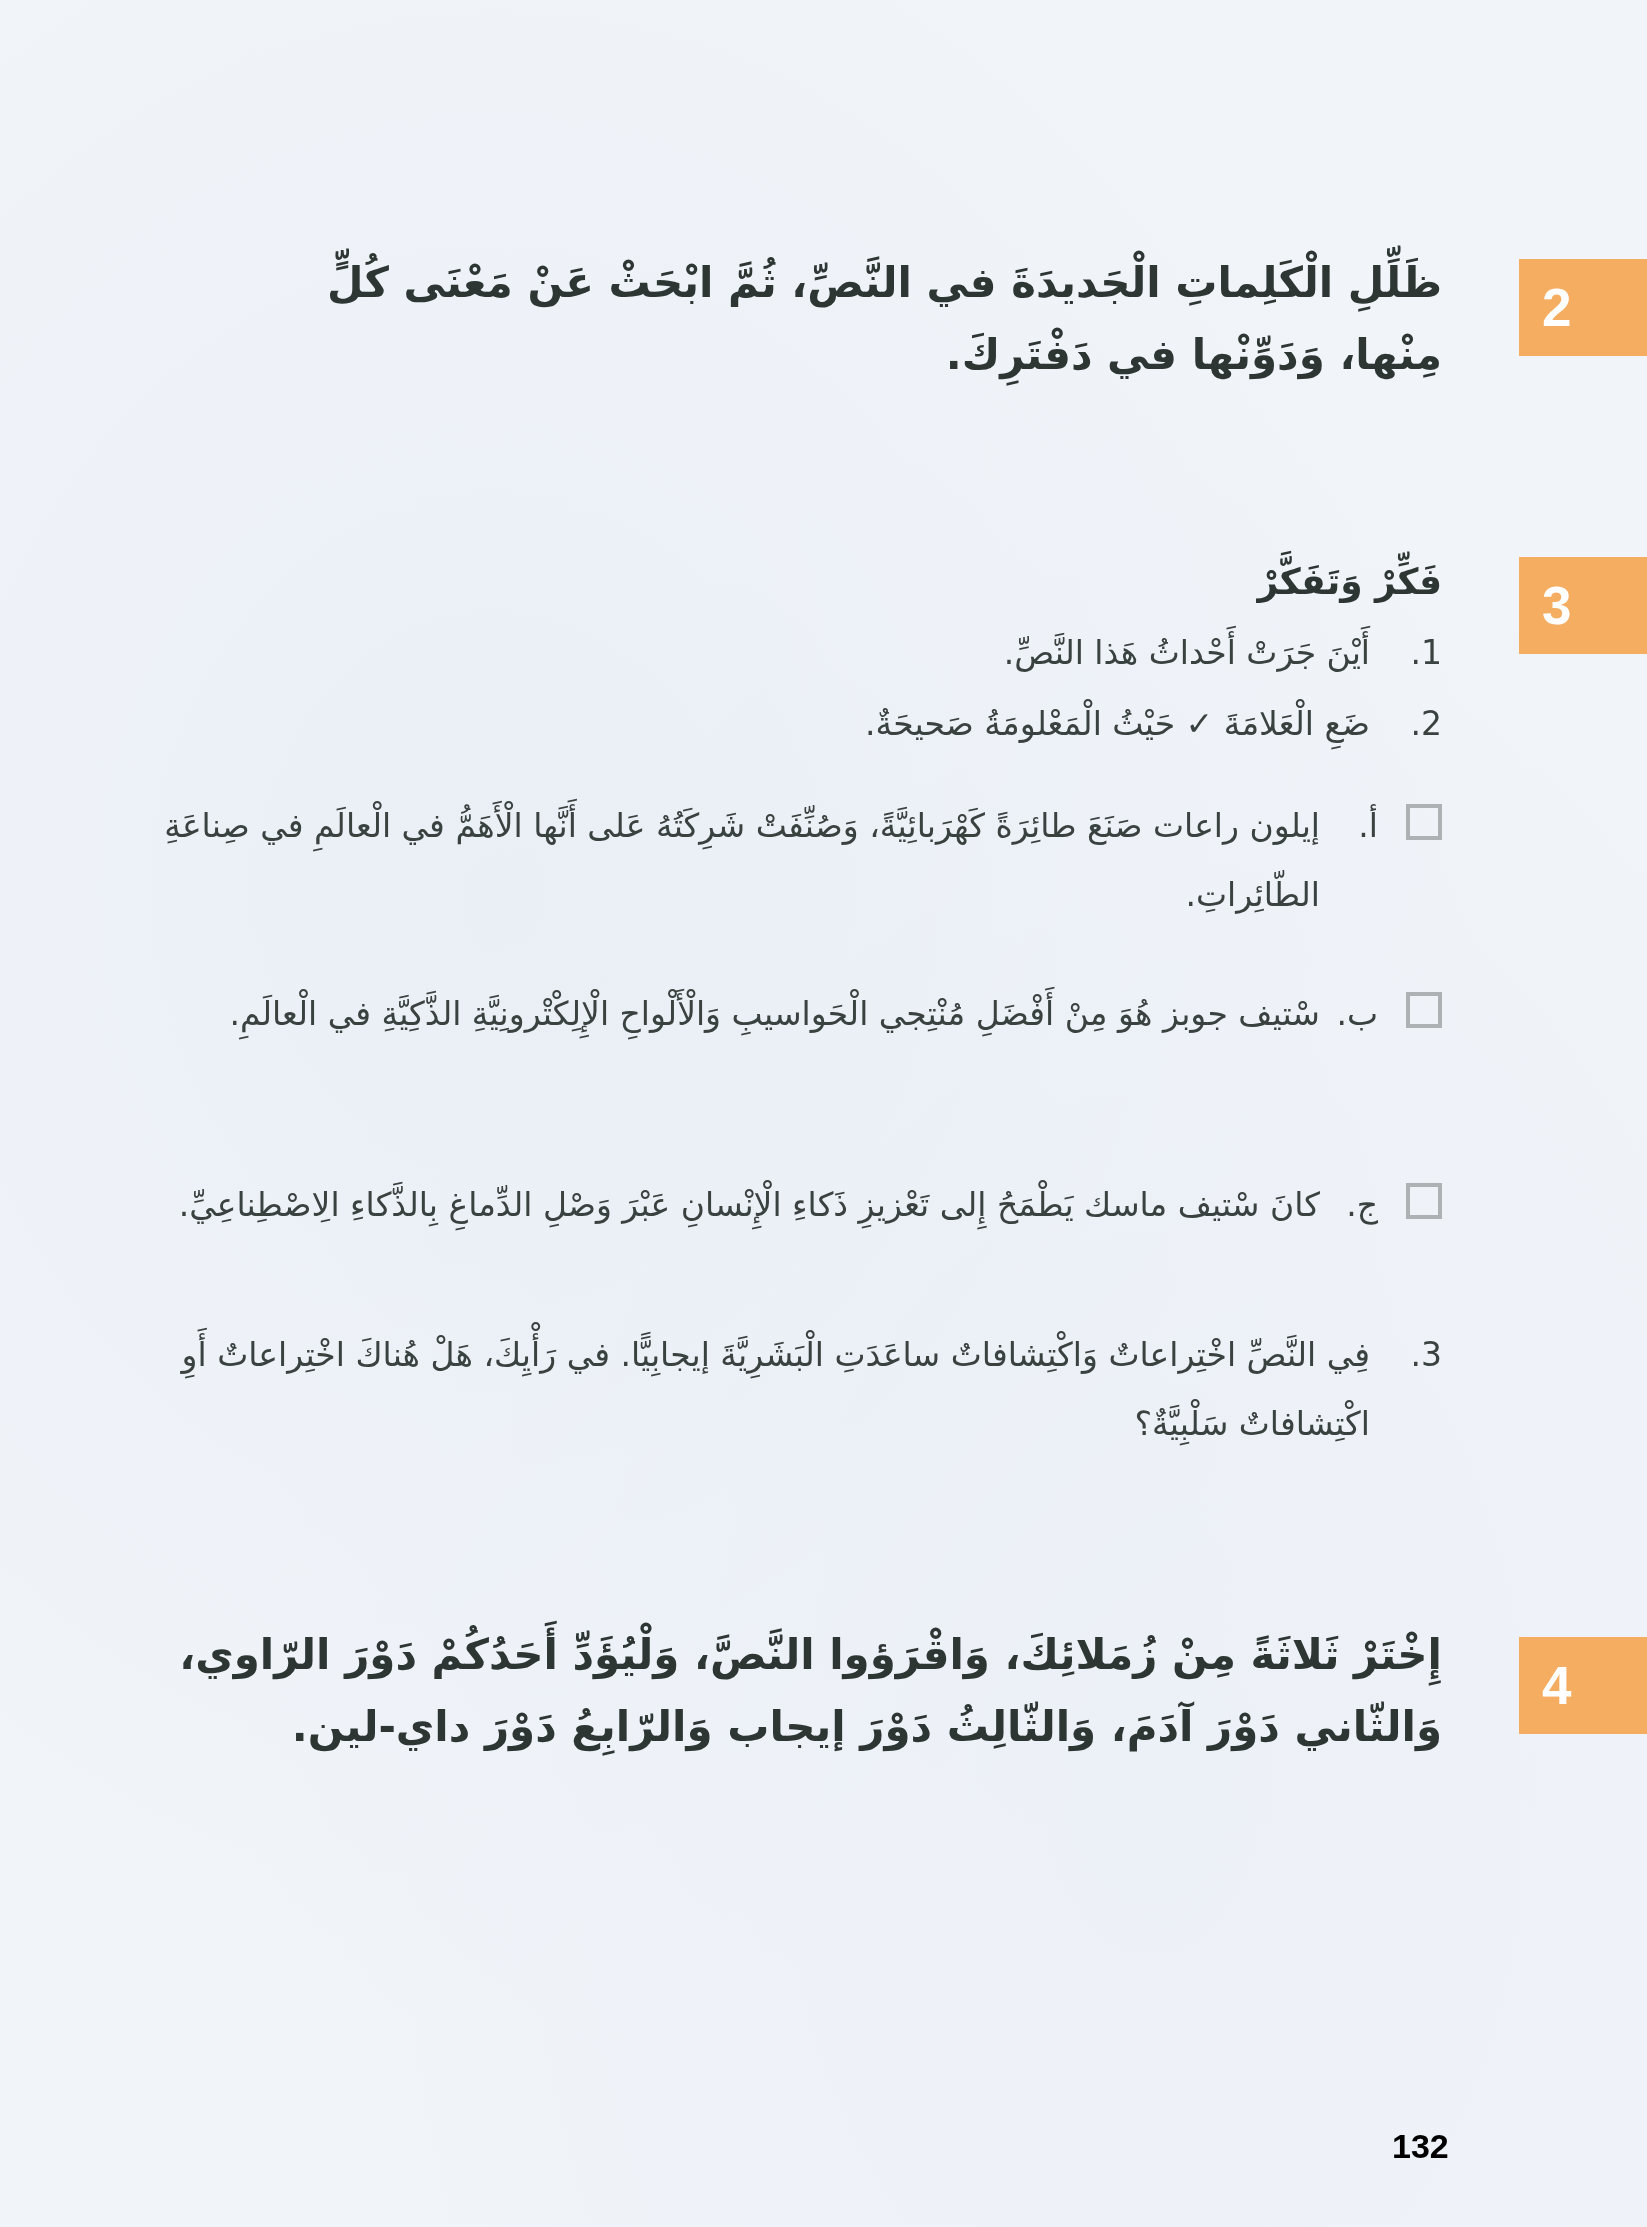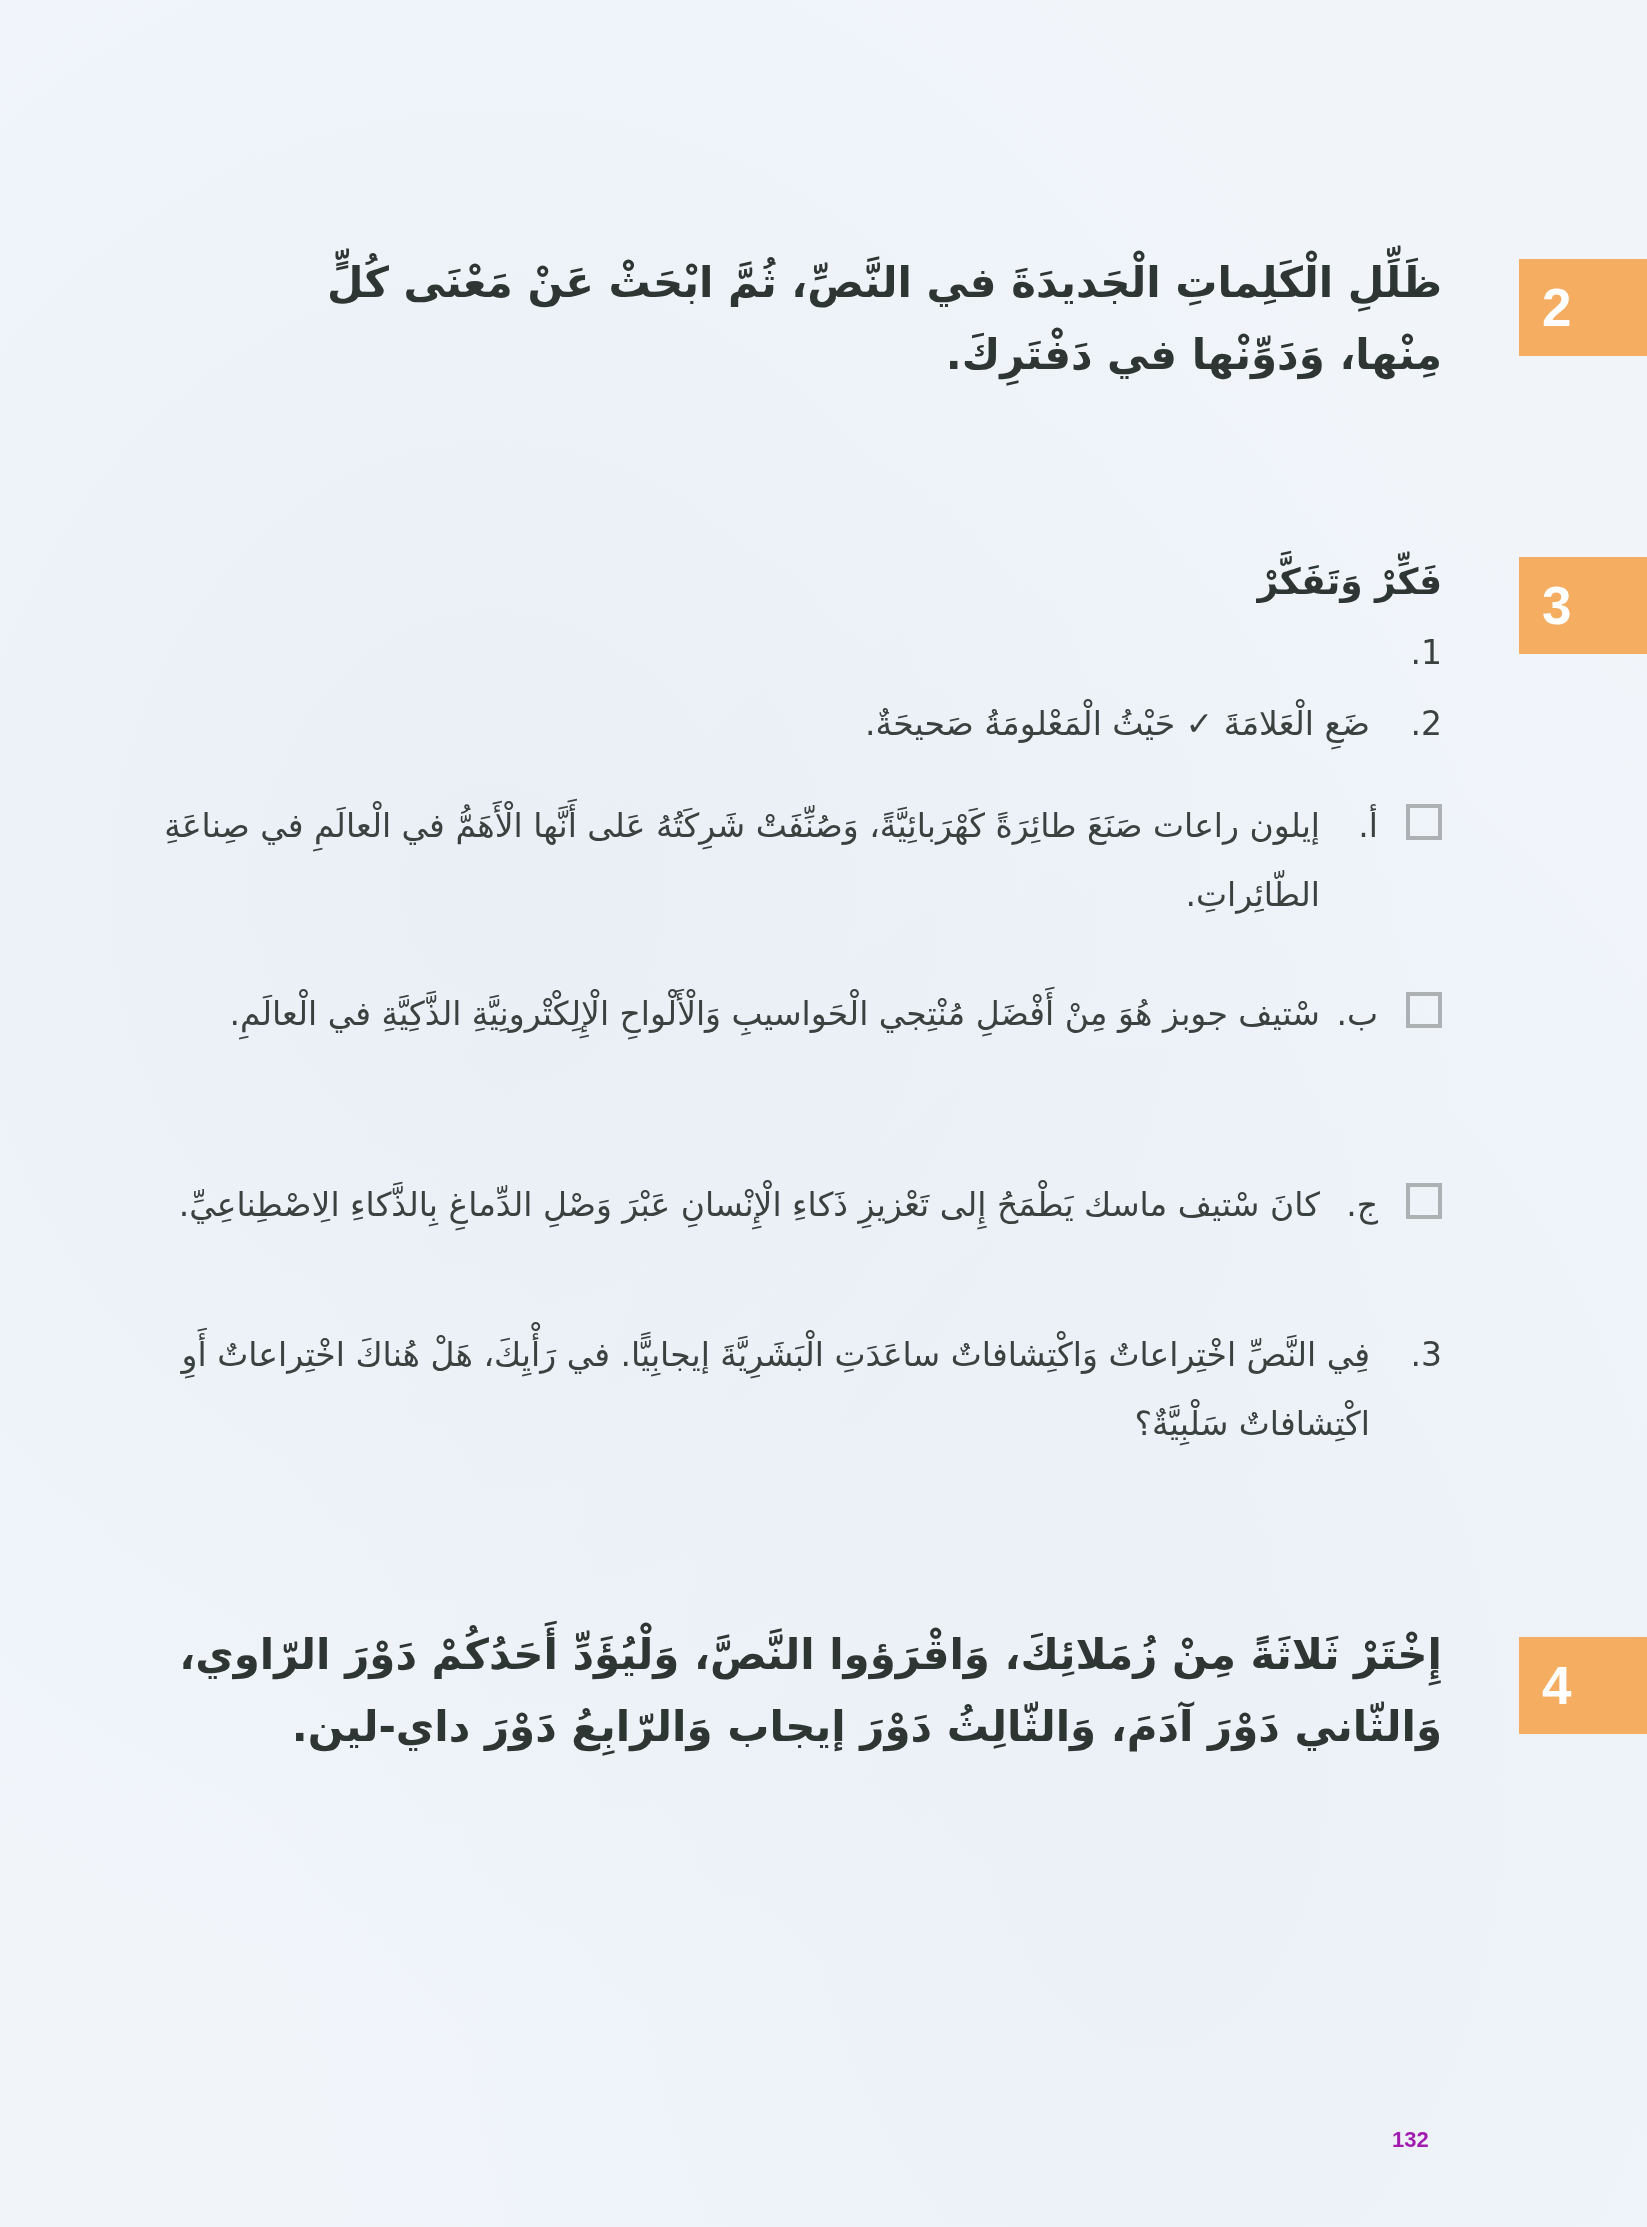--- a/index.html
+++ b/index.html
@@ -91,42 +91,43 @@
     .opt-c { top: 1170px; width: 1335px; }
 
     .ex4 { right: 206px; width: 1318px; top: 1619px; }
 
     .page-number {
       position: absolute;
       left: 1392px;
       top: 2127px;
       font-family: "Liberation Sans", sans-serif;
       font-weight: bold;
-      font-size: 22px;
-      color: #a21caf;
+      font-size: 34px;
+      color: #000000;
     }
   </style>
 </head>
 <body>
 
 <div class="page-bg"></div>
 
 <div class="tab tab-2">
   <span>2</span>
 </div>
 <div class="block instr ex2">ظَلِّلِ الْكَلِماتِ الْجَديدَةَ في النَّصِّ، ثُمَّ ابْحَثْ عَنْ مَعْنَى كُلٍّ مِنْها، وَدَوِّنْها في دَفْتَرِكَ.</div>
 
 <div class="tab tab-3">
   <span>3</span>
 </div>
 <div class="block ex3-title">فَكِّرْ وَتَفَكَّرْ</div>
 
 <div class="block q q1">
   <div class="q-row">
     <span class="q-num">1.</span>
+    <span>أَيْنَ جَرَتْ أَحْداثُ هَذا النَّصِّ.</span>
   </div>
 </div>
 
 <div class="block q q2">
   <div class="q-row">
     <span class="q-num">2.</span>
     <span>ضَعِ الْعَلامَةَ ✓ حَيْثُ الْمَعْلومَةُ صَحيحَةٌ.</span>
   </div>
 </div>
 

